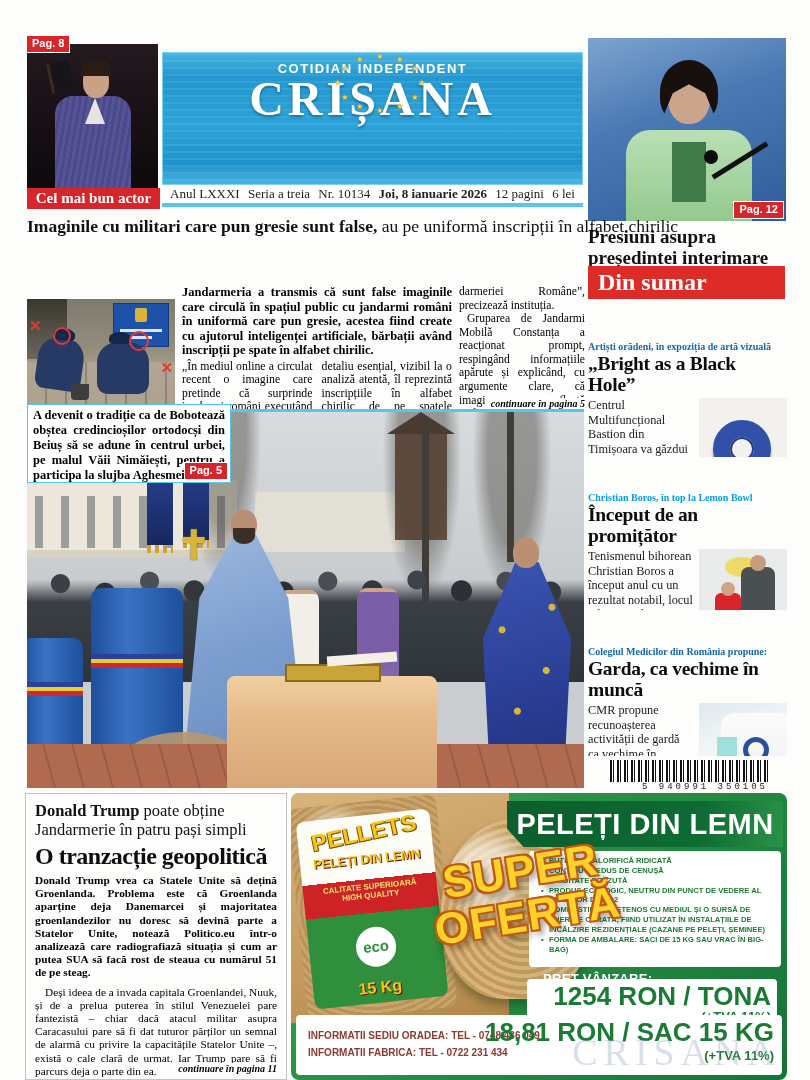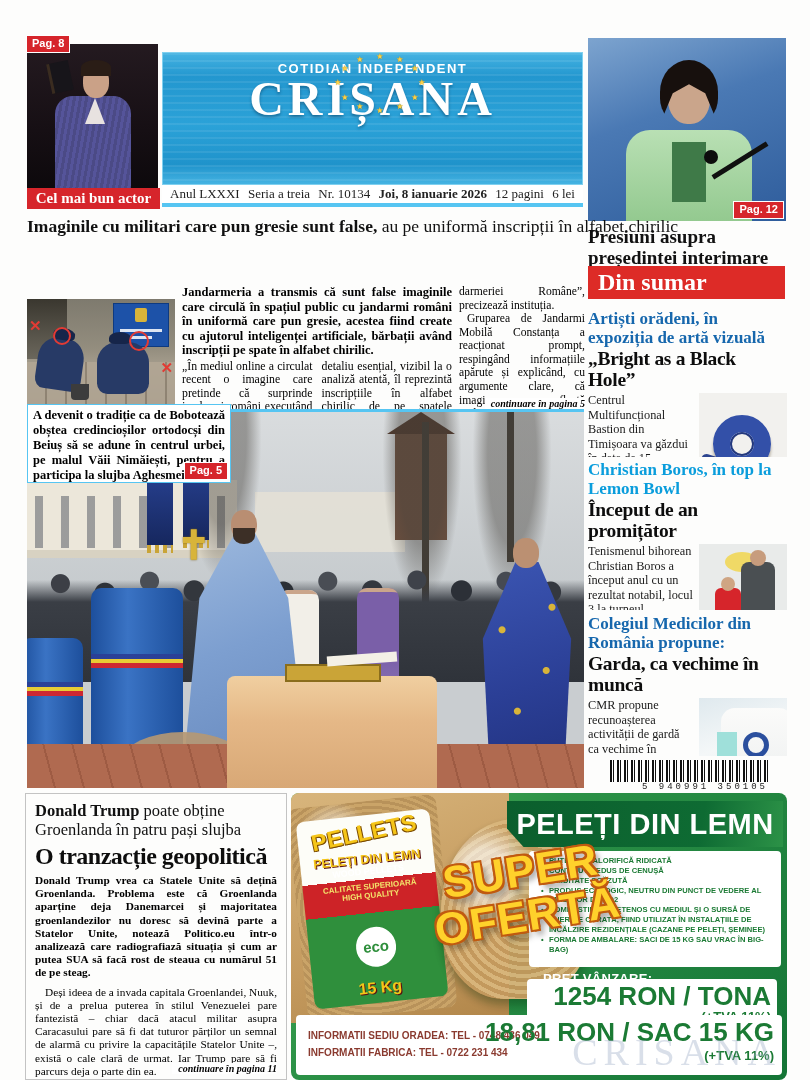--- a/index.html
+++ b/index.html
@@ -155,21 +155,21 @@
     background:linear-gradient(180deg,#f0cfa0 0,#e5b887 40%,#d8a876 100%); border-radius:8px 8px 0 0; }
   .mp-book { position:absolute; left:258px; top:252px; width:96px; height:18px; background:#caa437; border:2px solid #8a6d1c; }
   .mp-book2 { position:absolute; left:300px; top:242px; width:70px; height:10px; background:#f4f0e6; transform:rotate(-4deg); }
   .mp-ground { position:absolute; left:0; bottom:0; width:100%; height:44px;
     background:repeating-linear-gradient(75deg,#b06a50 0 26px,#9e5b43 26px 28px),#a86248; }
 
   
   #din-sumar { position:absolute; left:588px; top:266px; width:197px; height:33px; background:#dd2b27;
     color:#fff; font-weight:bold; font-size:24px; line-height:32px; padding-left:10px; }
   .s-item { position:absolute; left:588px; width:199px; overflow:hidden; }
-  .s-kicker { font-weight:bold; font-size:17px; line-height:1.12; margin-bottom:2px; }
+  .s-kicker { font-weight:bold; font-size:10px; line-height:1.12; margin-bottom:2px;margin-top:32px; }
   .s-kicker.blue { color:#1667ad; } .s-kicker.cyan { color:#0a9ddc; }
   .s-head { font-weight:bold; font-size:19.5px; line-height:1.05; color:#0d0d0d; margin-bottom:3px; letter-spacing:-0.3px; }
   .s-row { display:flex; gap:6px; }
   .s-body { flex:1; font-size:12.3px; line-height:1.18; color:#1a1a1a; }
   .s-fig { position:relative; width:88px; flex:0 0 88px; }
   .s-img { position:relative; width:88px; overflow:hidden; background:#ddd; }
 
   .art-img { height:118px; background:linear-gradient(180deg,#f2f1ee 0 55%,#caa05a 55% 100%); }
   .art-floor { position:absolute; left:0; bottom:0; width:100%; height:45%;
     background:repeating-linear-gradient(100deg,#d8b277 0 9px,#c39a55 9px 18px); }
@@ -446,21 +446,21 @@
       </div>
     </div>
   </div>
 
   <div id="barcode">
     <div class="bars"></div>
     <div class="digits">5 940991 350105</div>
   </div>
 
   <div id="trump">
-    <div class="kicker"><b>Donald Trump</b><span> poate obține Groenlanda în patru pași slujba</span></div>
+    <div class="kicker"><b>Donald Trump</b><span> poate obține Jandarmerie în patru pași simpli</span></div>
     <div class="head">O tranzacție geopolitică</div>
     <p class="lead">Donald Trump vrea ca Statele Unite să dețină Groenlanda. Problema este că Groenlanda aparține deja Danemarcei și majoritatea groenlandezilor nu doresc să devină parte a Statelor Unite, notează Politico.eu într-o analizează care radiografiază situația și cum ar putea SUA să facă rost de steaua cu numărul 51 de pe steag.</p>
     <p class="para">Deși ideea de a invada capitala Groenlandei, Nuuk, și de a prelua puterea în stilul Venezuelei pare fantezistă – chiar dacă atacul militar asupra Caracasului pare să fi dat tuturor părților un semnal de alarmă cu privire la capacitățile Statelor Unite –, există o cale clară de urmat. Iar Trump pare să fi parcurs deja o parte din ea.</p>
 
     <span class="cont">continuare în pagina 11</span>
   </div>
 
   <div id="ad">
     <div class="ad-bagzone">
       <div class="ad-bag">

